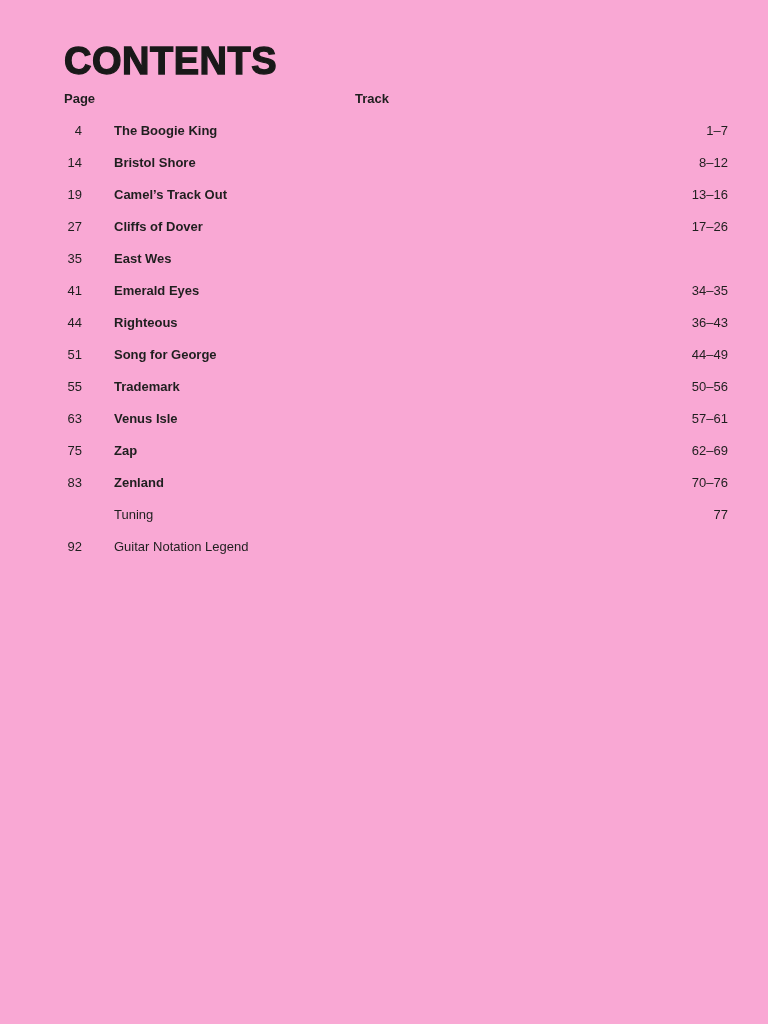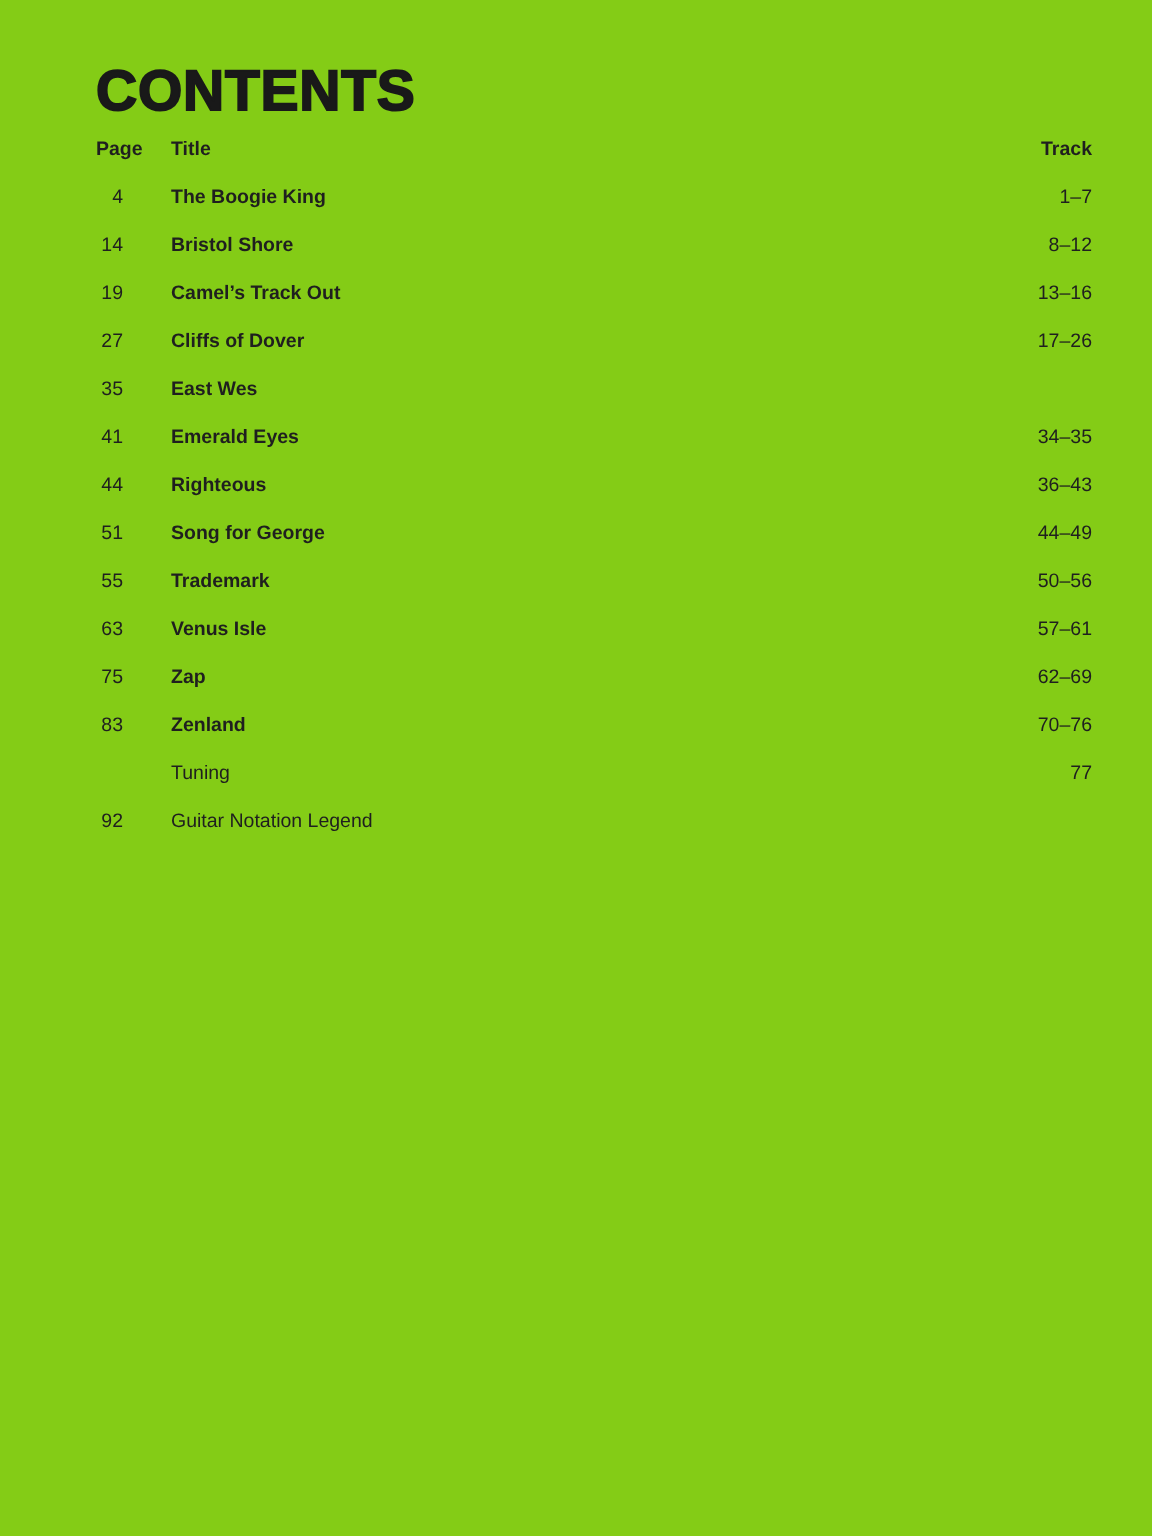--- a/index.html
+++ b/index.html
@@ -12,21 +12,21 @@
     background: #fdfdfd;
     font-family: "Liberation Sans", sans-serif;
     color: #1f1f1f;
     overflow: hidden;
   }
   .page {
     box-sizing: border-box;
     width: 768px;
     height: 1024px;
     padding: 42px 40px 0 64px;
-    background: #84cc16;
+    background: #f9a8d4;
   }
   .doc-title {
     margin: 0;
     font-size: 38px;
     line-height: 38px;
     font-weight: 900;
     letter-spacing: 0.5px;
     color: #191919;
     -webkit-text-stroke: 1.3px #191919;
   }
@@ -66,21 +66,20 @@
 </style>
 </head>
 <body>
 
 <div class="page">
   <h1 class="doc-title">CONTENTS</h1>
 
   <div class="toc">
     <div class="toc-row toc-header">
       <span class="cell-page">Page</span>
-      <span class="cell-title">Title</span>
       <span class="cell-track">Track</span>
     </div>
 
     <div id="toc-rows">
   <div class="toc-row emphasis">
     <span class="cell-page">4</span>
     <span class="cell-title">The Boogie King</span>
     <span class="cell-track">1–7</span>
   </div>
 

